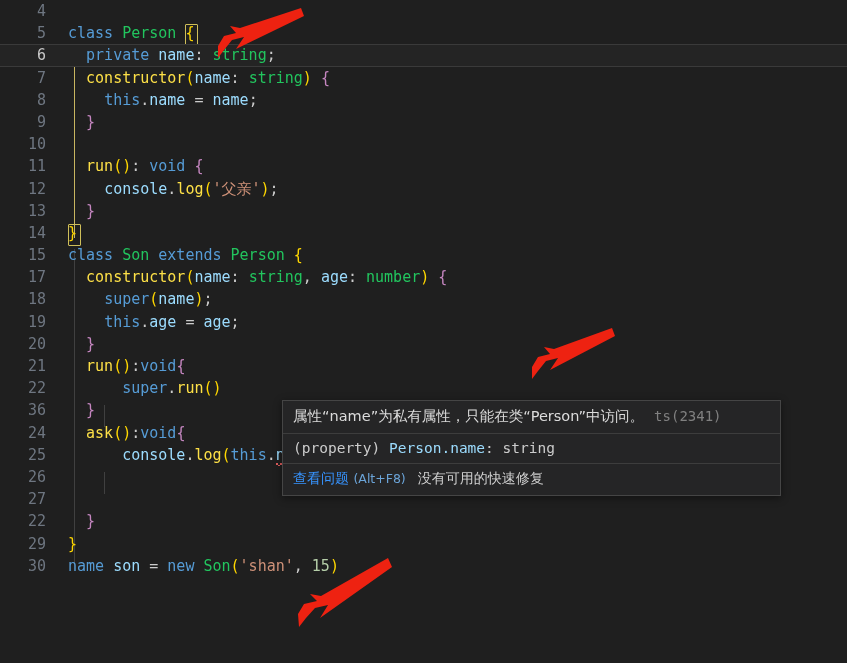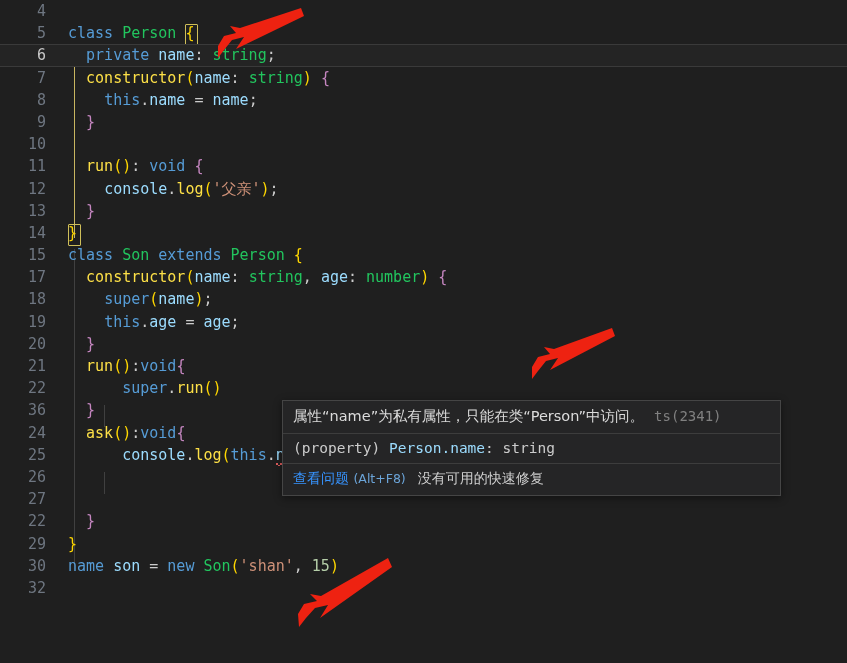--- a/index.html
+++ b/index.html
@@ -132,21 +132,20 @@
       <div class="row"><span class="ln">21</span><span class="code">  <span class="fn">run</span><span class="paren1">()</span><span class="punc">:</span><span class="kw">void</span><span class="pink">{</span></span></div>
       <div class="row"><span class="ln">22</span><span class="code">      <span class="kw">super</span><span class="punc">.</span><span class="fn">run</span><span class="paren1">()</span></span></div>
       <div class="row"><span class="ln">36</span><span class="code">  <span class="pink">}</span></span></div>
       <div class="row"><span class="ln">24</span><span class="code">  <span class="fn">ask</span><span class="paren1">()</span><span class="punc">:</span><span class="kw">void</span><span class="pink">{</span></span></div>
       <div class="row"><span class="ln">25</span><span class="code">      <span class="prop">console</span><span class="punc">.</span><span class="fn">log</span><span class="paren1">(</span><span class="kw">this</span><span class="punc">.</span><span class="squig prop">name</span><span class="paren1">)</span><span class="punc">;</span></span></div>
       <div class="row"><span class="ln">26</span><span class="code"></span></div>
       <div class="row"><span class="ln">27</span><span class="code"></span></div>
       <div class="row"><span class="ln">22</span><span class="code">  <span class="pink">}</span></span></div>
       <div class="row"><span class="ln">29</span><span class="code"><span class="paren1">}</span></span></div>
       <div class="row"><span class="ln">30</span><span class="code"><span class="kw">name</span> <span class="prop">son</span> <span class="punc">=</span> <span class="kw">new</span> <span class="type">Son</span><span class="paren1">(</span><span class="str">'shan'</span><span class="punc">,</span> <span class="num">15</span><span class="paren1">)</span></span></div>
-      <div class="row"><span class="ln">32</span><span class="code"></span></div>
     </div>
 
   <div id="tooltip" style="left:282px;top:400px;width:497px;">
     <div class="tt-row">
       <span class="tt-msg">属性“name”为私有属性，只能在类“Person”中访问。</span><span class="tt-code">ts(2341)</span>
     </div>
     <div class="tt-row tt-sep">
       <span class="tt-sig">
         <span class="gray">(property)</span>
         <span class="blue">Person.name</span><span class="gray">: string</span>

